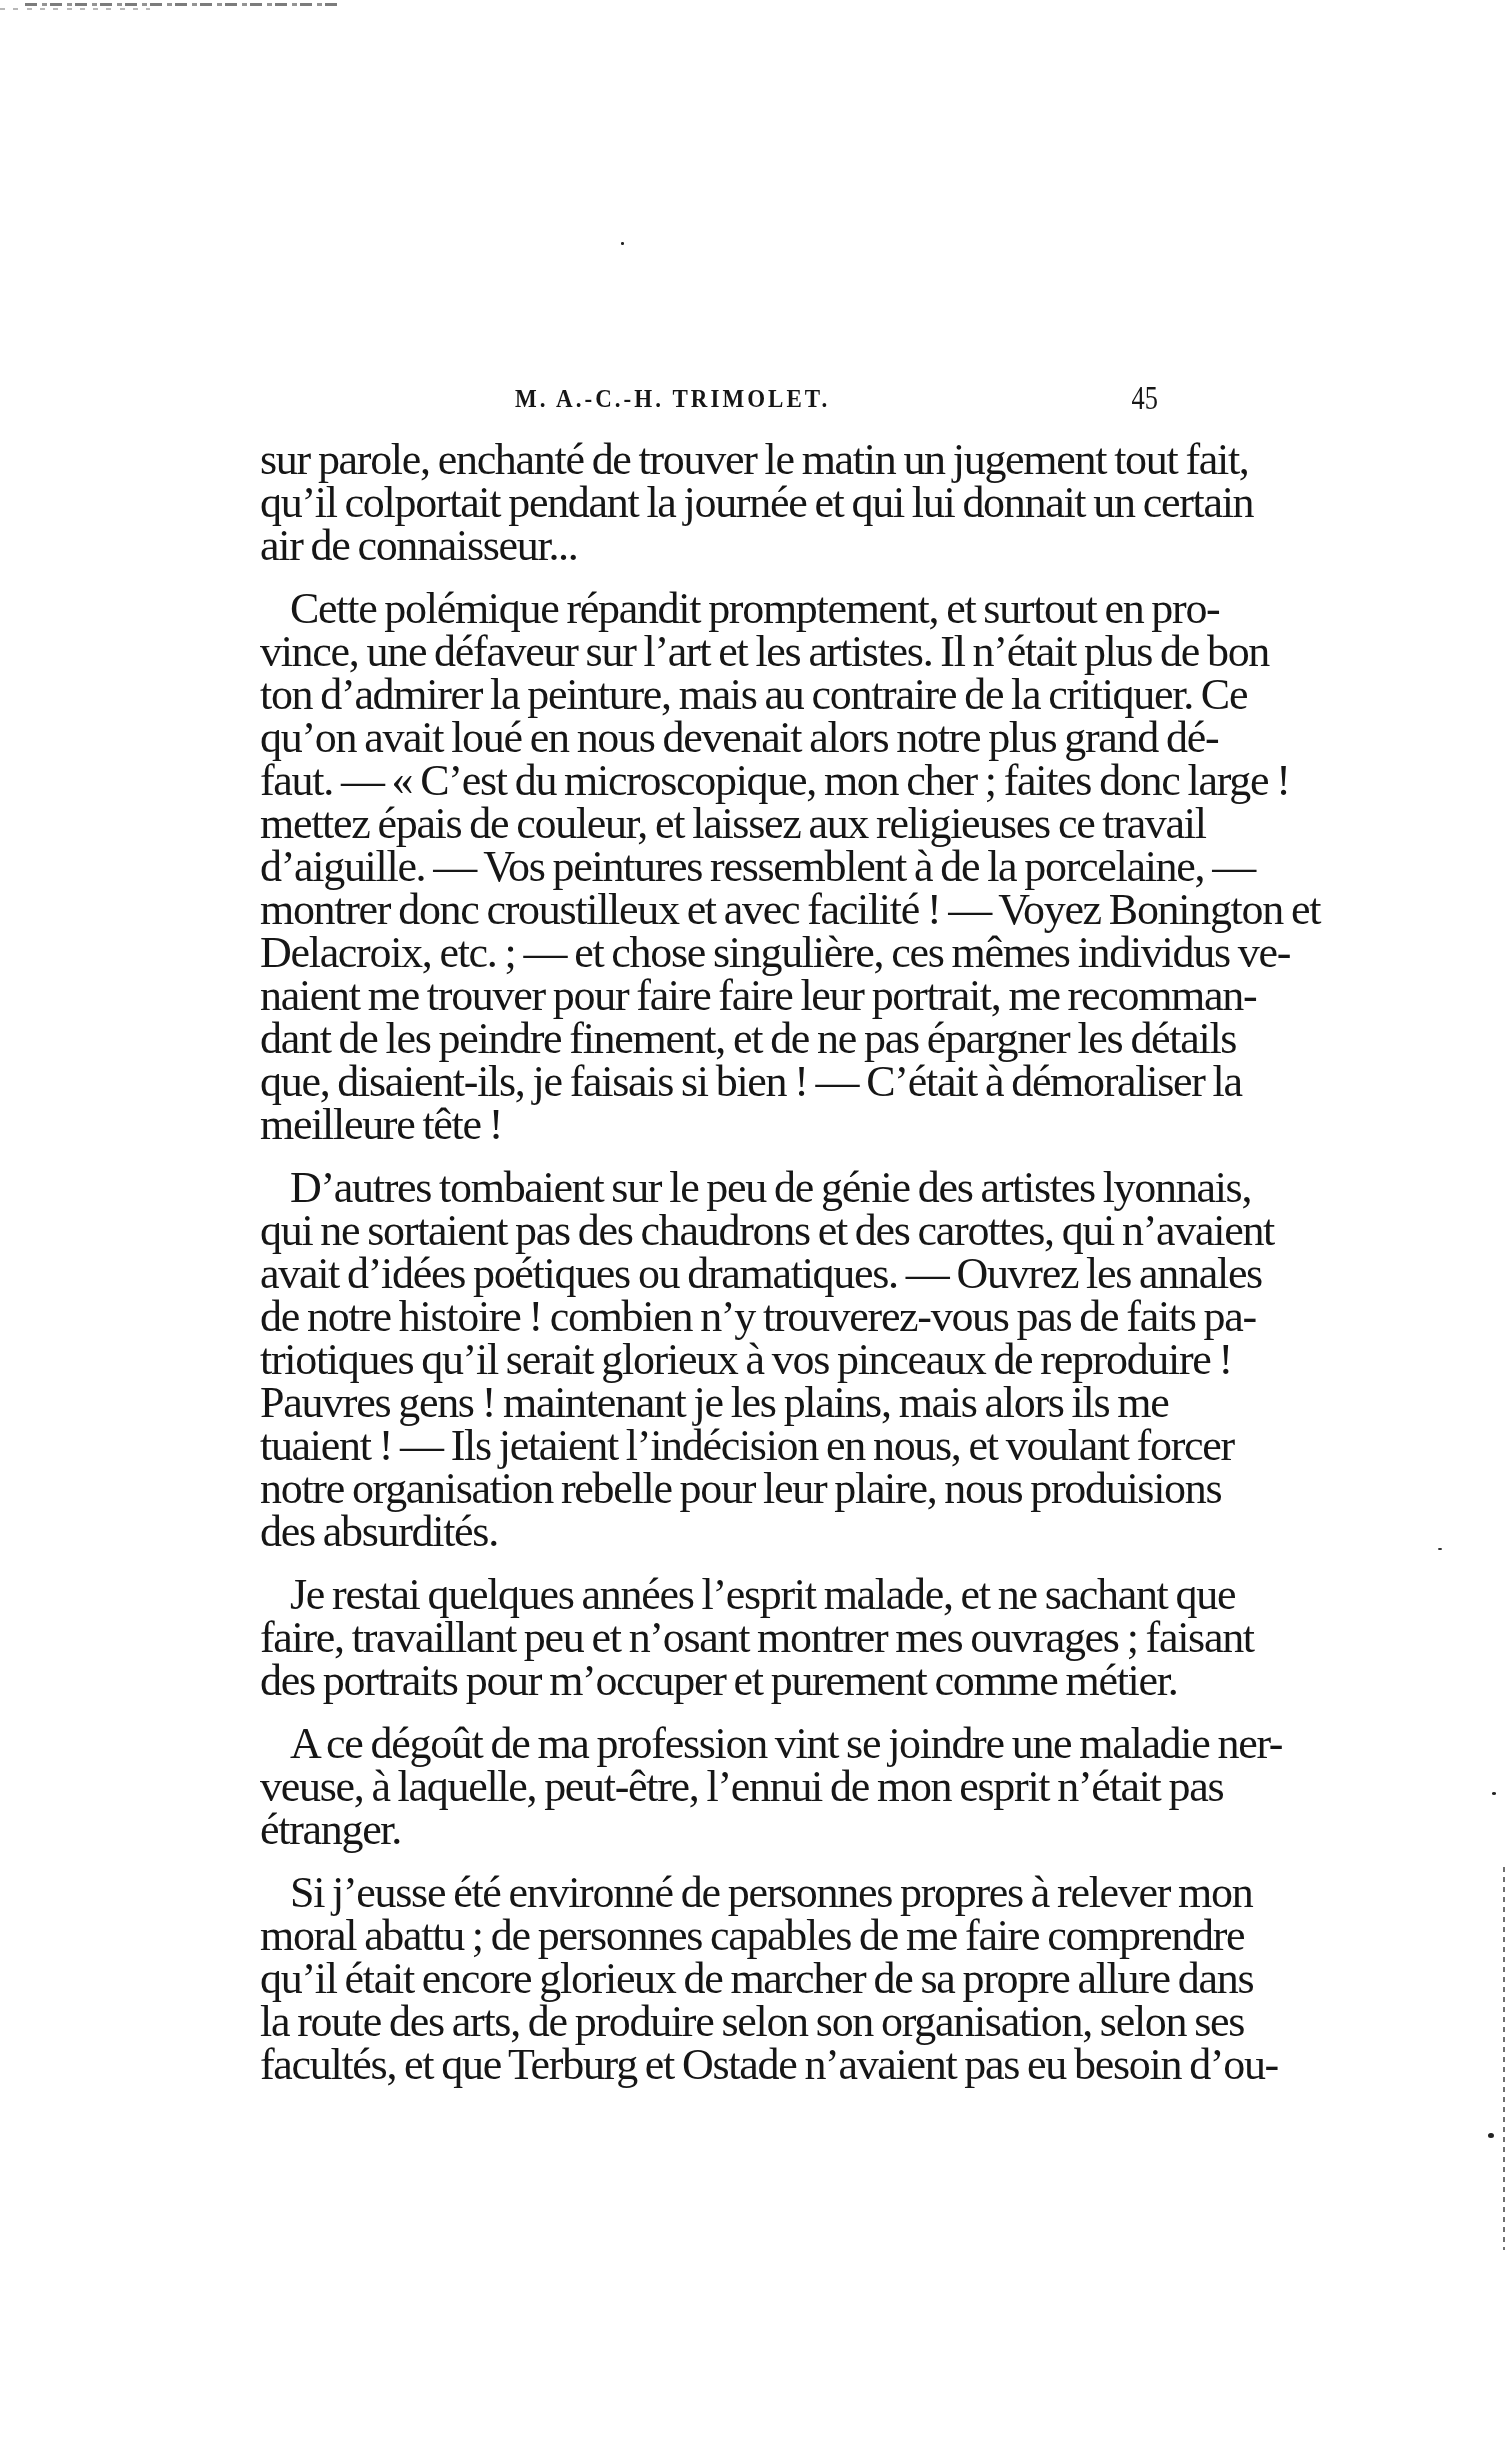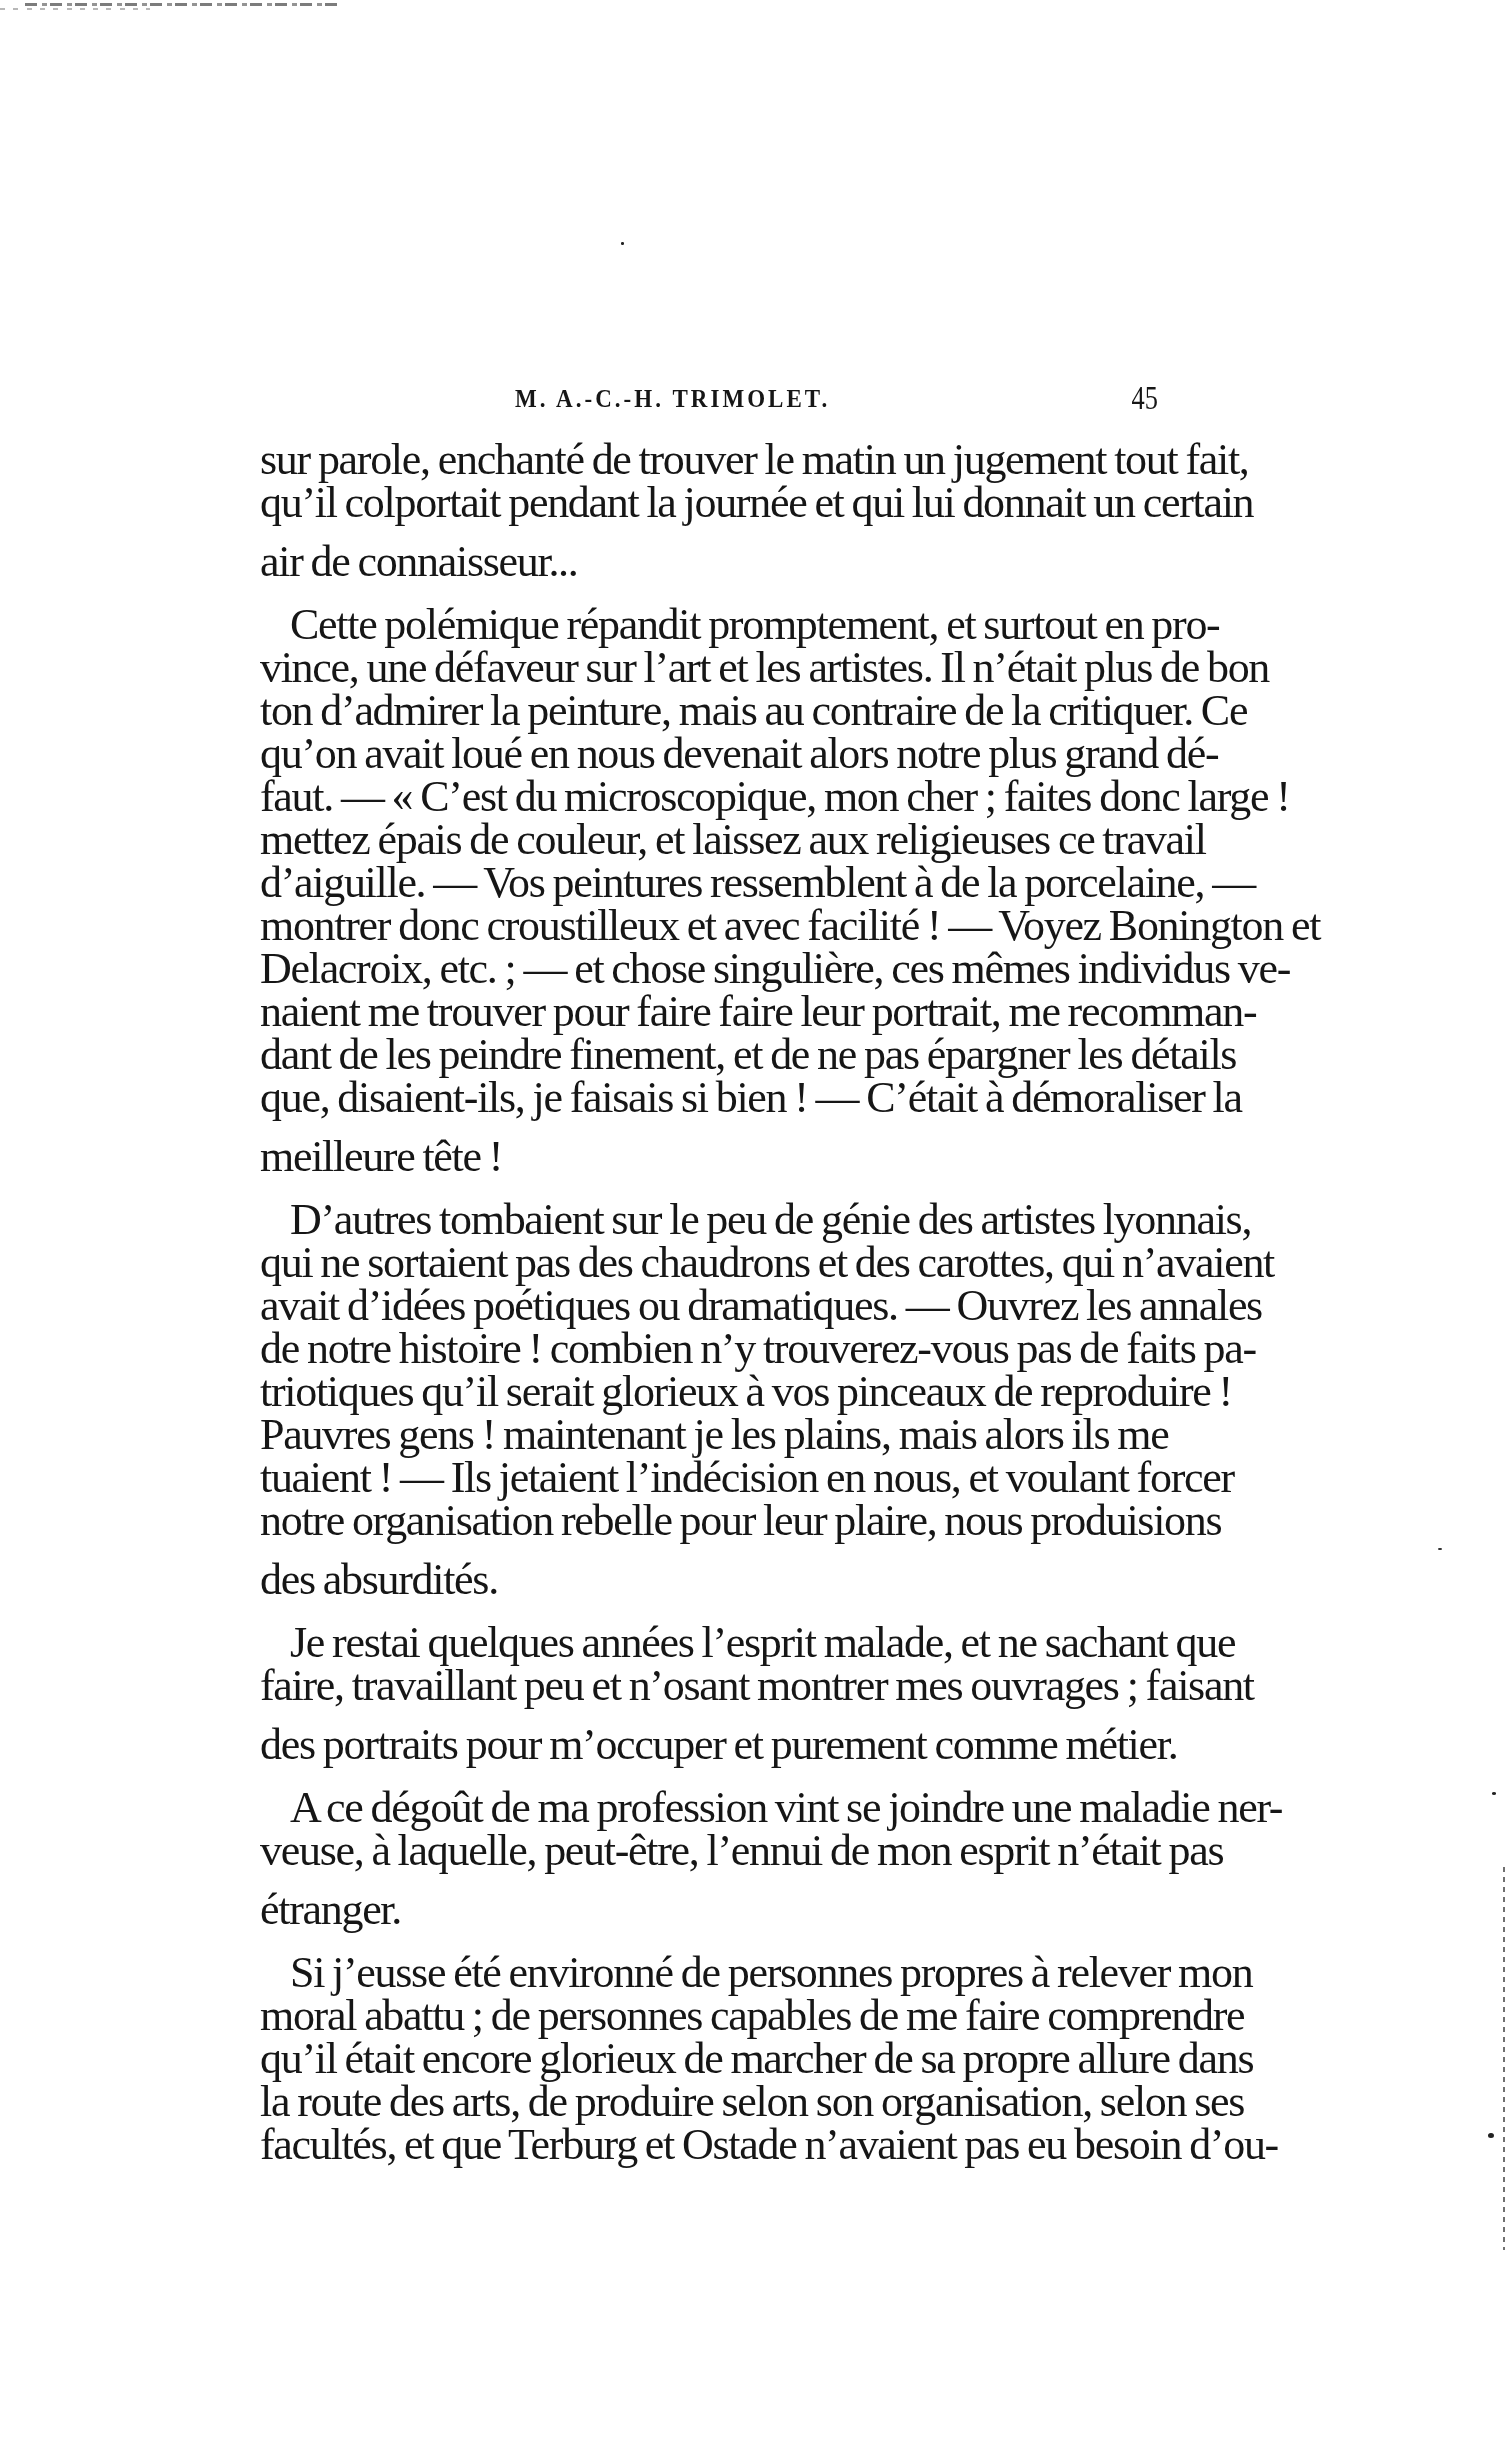--- a/index.html
+++ b/index.html
@@ -89,21 +89,20 @@
     text-align-last: justify;
     letter-spacing: -1.3px;
     word-spacing: -1.7px;
   }
   .line.indent {
     padding-left: 30px;
     margin-top: 20px;
   }
   .line.last {
     text-align-last: left;
-    margin-top: 16px;
   }
 </style>
 </head>
 <body>
 
 <div class="scan-edge"></div>
 <div class="scan-edge-2"></div>
 <div class="margin-rule"></div>
 <div class="speck" style="left:621px;top:242px;width:2.5px;height:2.5px;"></div>
 <div class="speck" style="left:1492px;top:1792px;width:4.2px;height:2.5px;"></div>

